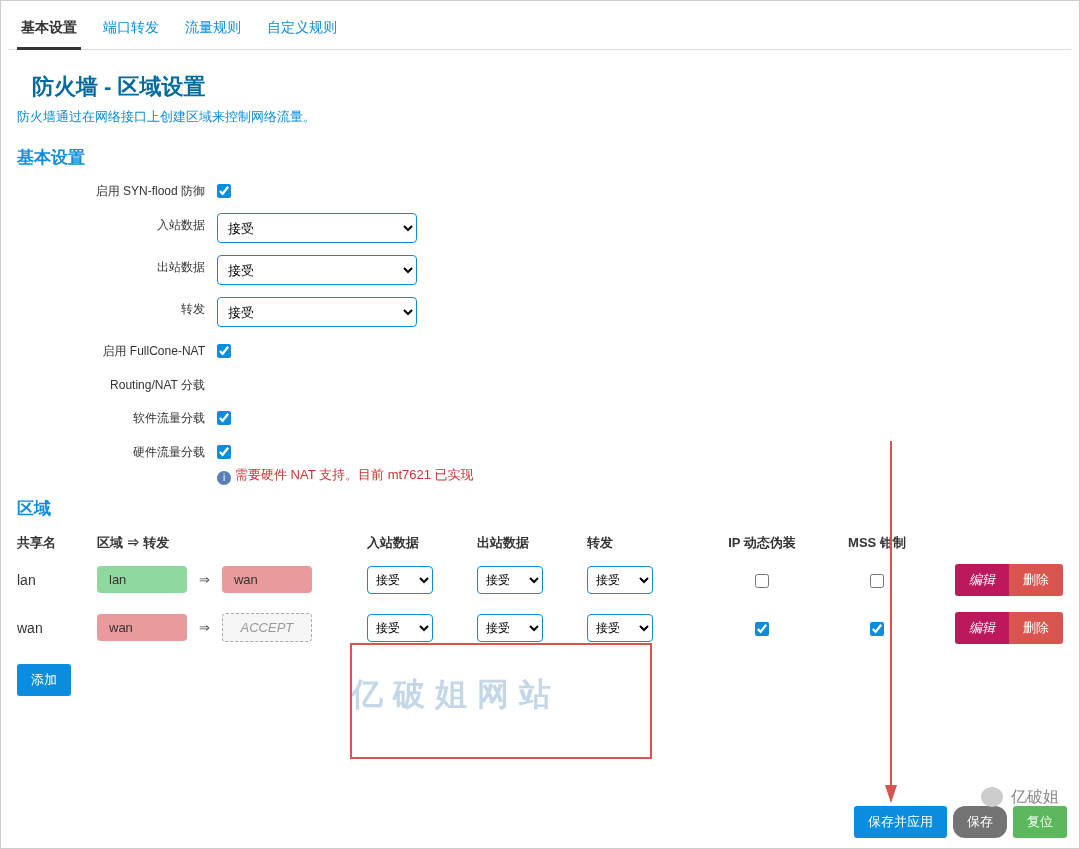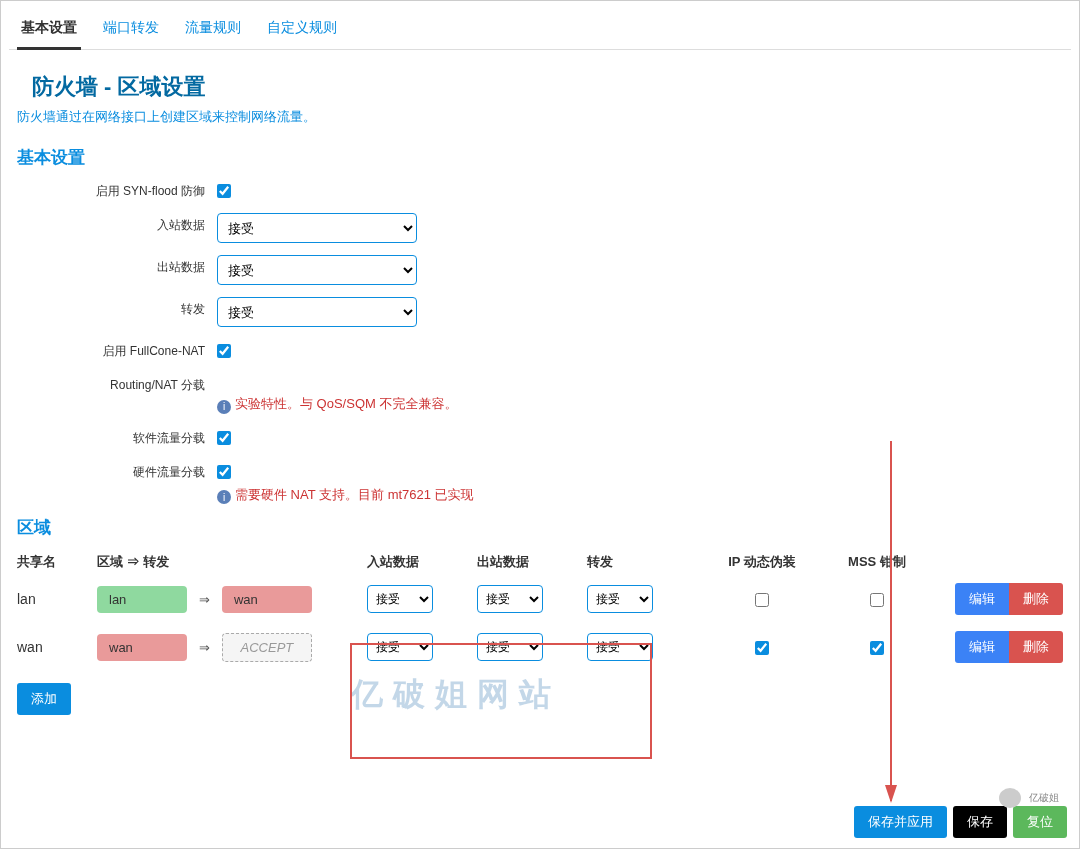--- a/index.html
+++ b/index.html
@@ -29,32 +29,32 @@
 .col-fw { width: 110px; }
 .col-masq { width: 130px; text-align: center; }
 .col-mss { width: 100px; text-align: center; }
 .col-btn { flex: 1; text-align: right; display: flex; justify-content: flex-end; gap: 0; }
 .badge { display: inline-block; padding: 6px 30px 6px 12px; border-radius: 4px; font-size: 13px; color: #333; min-width: 90px; }
 .badge.green { background: #8fd99f; }
 .badge.red { background: #e99a9a; }
 .badge.dashed { border: 1px dashed #aaa; background: #f5f5f5; color: #999; font-style: italic; text-align: center; padding: 6px 0; }
 .arrow { color: #555; font-size: 13px; }
 .btn { display: inline-block; padding: 7px 14px; color: #fff; font-size: 13px; border: none; border-radius: 3px; cursor: pointer; }
-.btn.blue { background: #3b82f6; }
+.btn.blue { background: #be185d; font-style: italic; }
 .btn.red { background: #d9534f; border-radius: 0 3px 3px 0; }
 .btn.blue.group { border-radius: 3px 0 0 3px; }
 .btn.add { background: #0a8ddf; margin: 12px 0 0 8px; }
 .footer { position: absolute; bottom: 10px; right: 12px; display: flex; gap: 6px; }
 .btn.primary { background: #0a8ddf; text-align: right; }
-.btn.purple { background: #000000; }
+.btn.purple { background: #737373; border-radius: 12px; }
 .btn.green { background: #5cb85c; }
 .highlight-box { position: absolute; border: 2px solid #d9534f; pointer-events: none; left: 349px; top: 642px; width: 302px; height: 116px; }
 .red-arrow { position: absolute; pointer-events: none; }
 .watermark { position: absolute; left: 350px; top: 672px; color: rgba(135,175,210,0.5); font-size: 32px; font-weight: bold; letter-spacing: 10px; pointer-events: none; }
-.wechat { position: absolute; right: 20px; bottom: 40px; display: flex; align-items: center; gap: 8px; color: #888; font-size: 10px; pointer-events: none; }
+.wechat { position: absolute; right: 20px; bottom: 40px; display: flex; align-items: flex-start; gap: 8px; color: #888; font-size: 16px; pointer-events: none; }
 .wechat .bub { width: 22px; height: 20px; background: #ccc; border-radius: 50% 50% 50% 50%; position: relative; }
 </style>
 </head>
 <body>
 
 
 
 <div class="tabs">
   <div class="tab active">基本设置</div>
   <div class="tab">端口转发</div>
@@ -83,24 +83,20 @@
   <div class="row">
     <div class="lbl">转发</div>
     <div class="val"><select class="wide"><option>接受</option></select></div>
   </div>
   <div class="row">
     <div class="lbl">启用 FullCone-NAT</div>
     <div class="val"><input type="checkbox" checked="" style=""></div>
   </div>
   <div class="row">
     <div class="lbl">Routing/NAT 分载</div>
-    <div class="val">
-      <div style="height:18px"></div>
-      <div class="hint"><span class="icn">i</span><span>实验特性。与 QoS/SQM 不完全兼容。</span></div>
-    </div>
   </div>
   <div class="row">
     <div class="lbl">软件流量分载</div>
     <div class="val">
       <input type="checkbox" checked="" style="">
     </div>
   </div>
   <div class="row">
     <div class="lbl">硬件流量分载</div>
     <div class="val">

